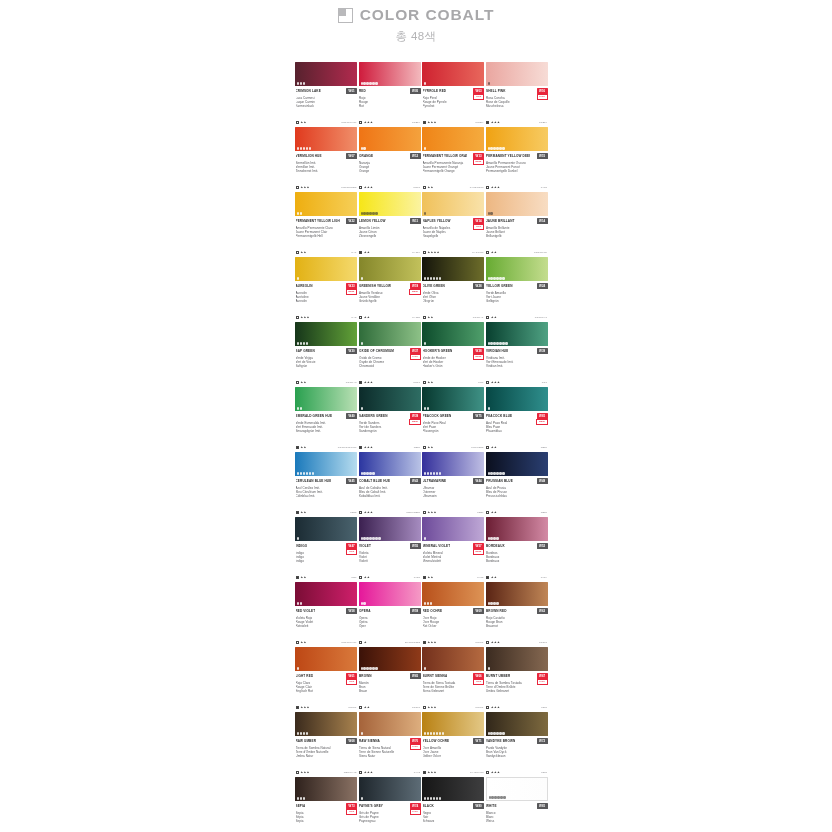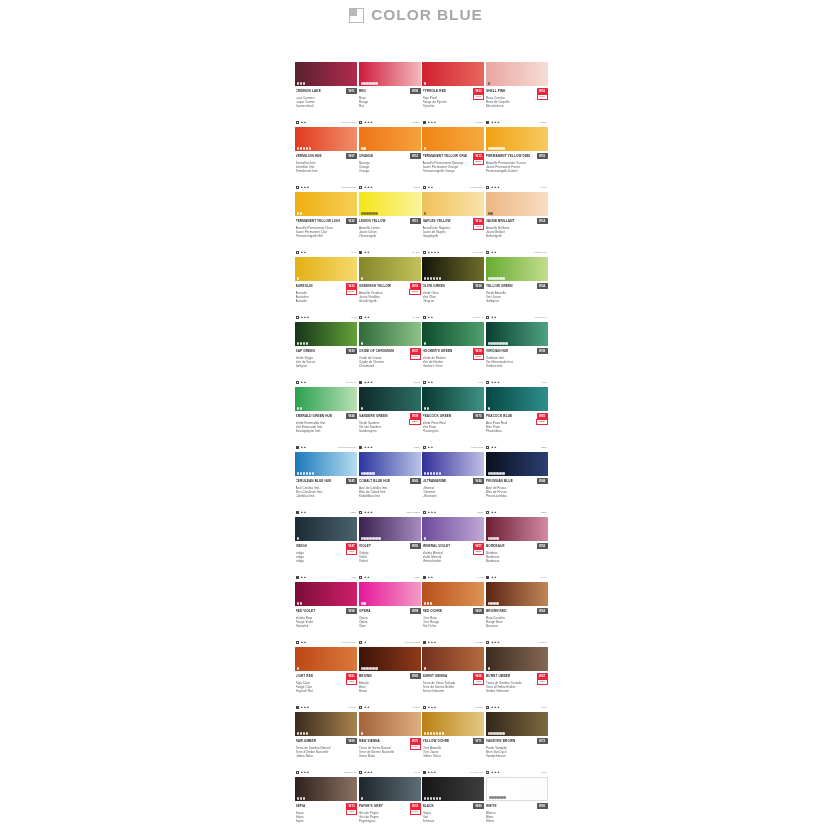--- a/index.html
+++ b/index.html
@@ -189,22 +189,23 @@
   }
 </style>
 </head>
 <body>
 
 <div id="page">
 
   <div class="header">
     <div class="title-row">
       <span class="logo-mark"></span>
-      <span class="chart-title">COLOR BLUE</span>
+      <span class="chart-title">COLOR COBALT</span>
     </div>
+    <div class="subtitle">총 48색</div>
   </div>
 
   <div class="grid" id="grid">
       <div class="cell">
         <div class="swatch" style="background: linear-gradient(90deg, rgb(87, 34, 46) 0%, rgb(178, 42, 78) 100%);">
           <div class="dots">
             <i></i>
             <i></i>
             <i></i>
           </div>

